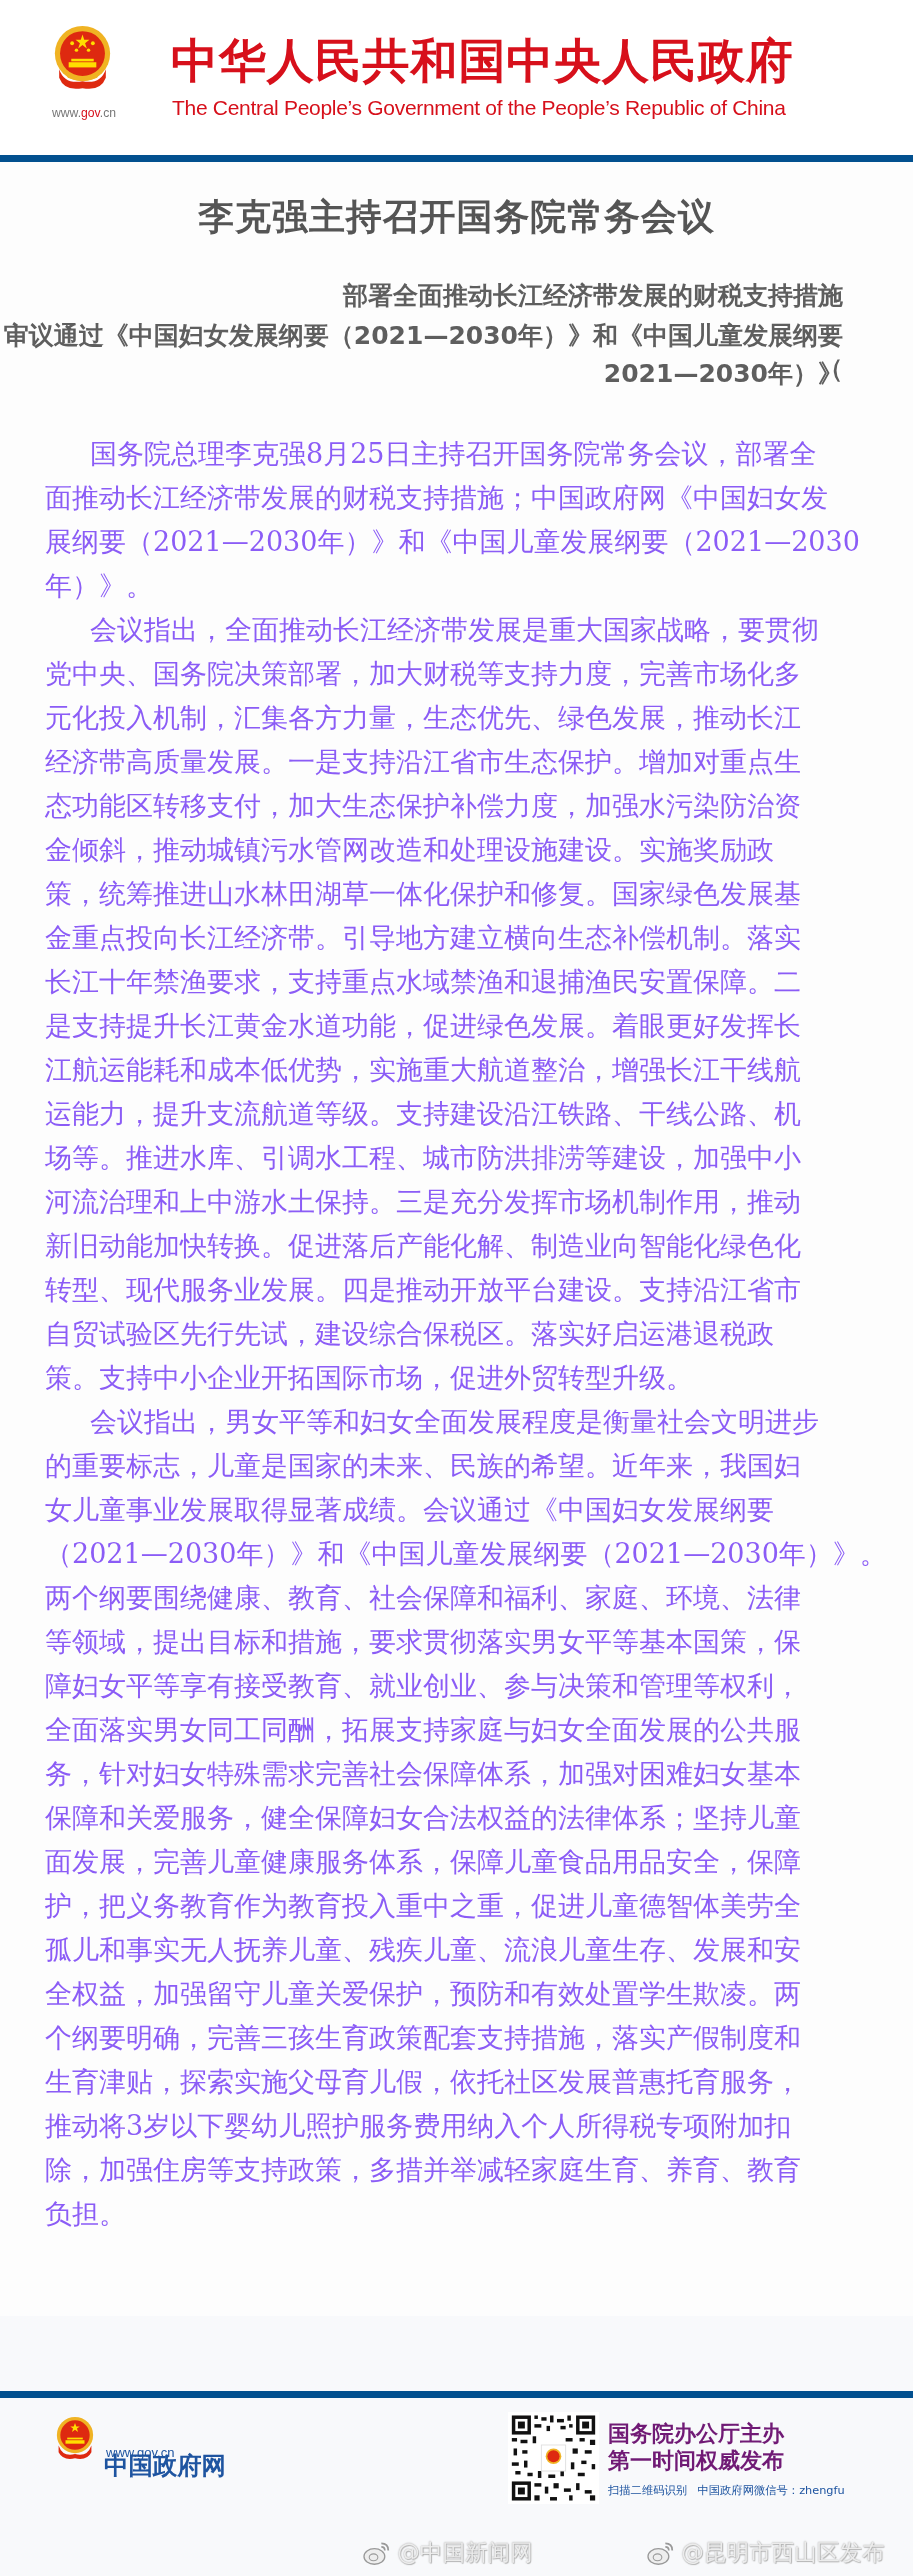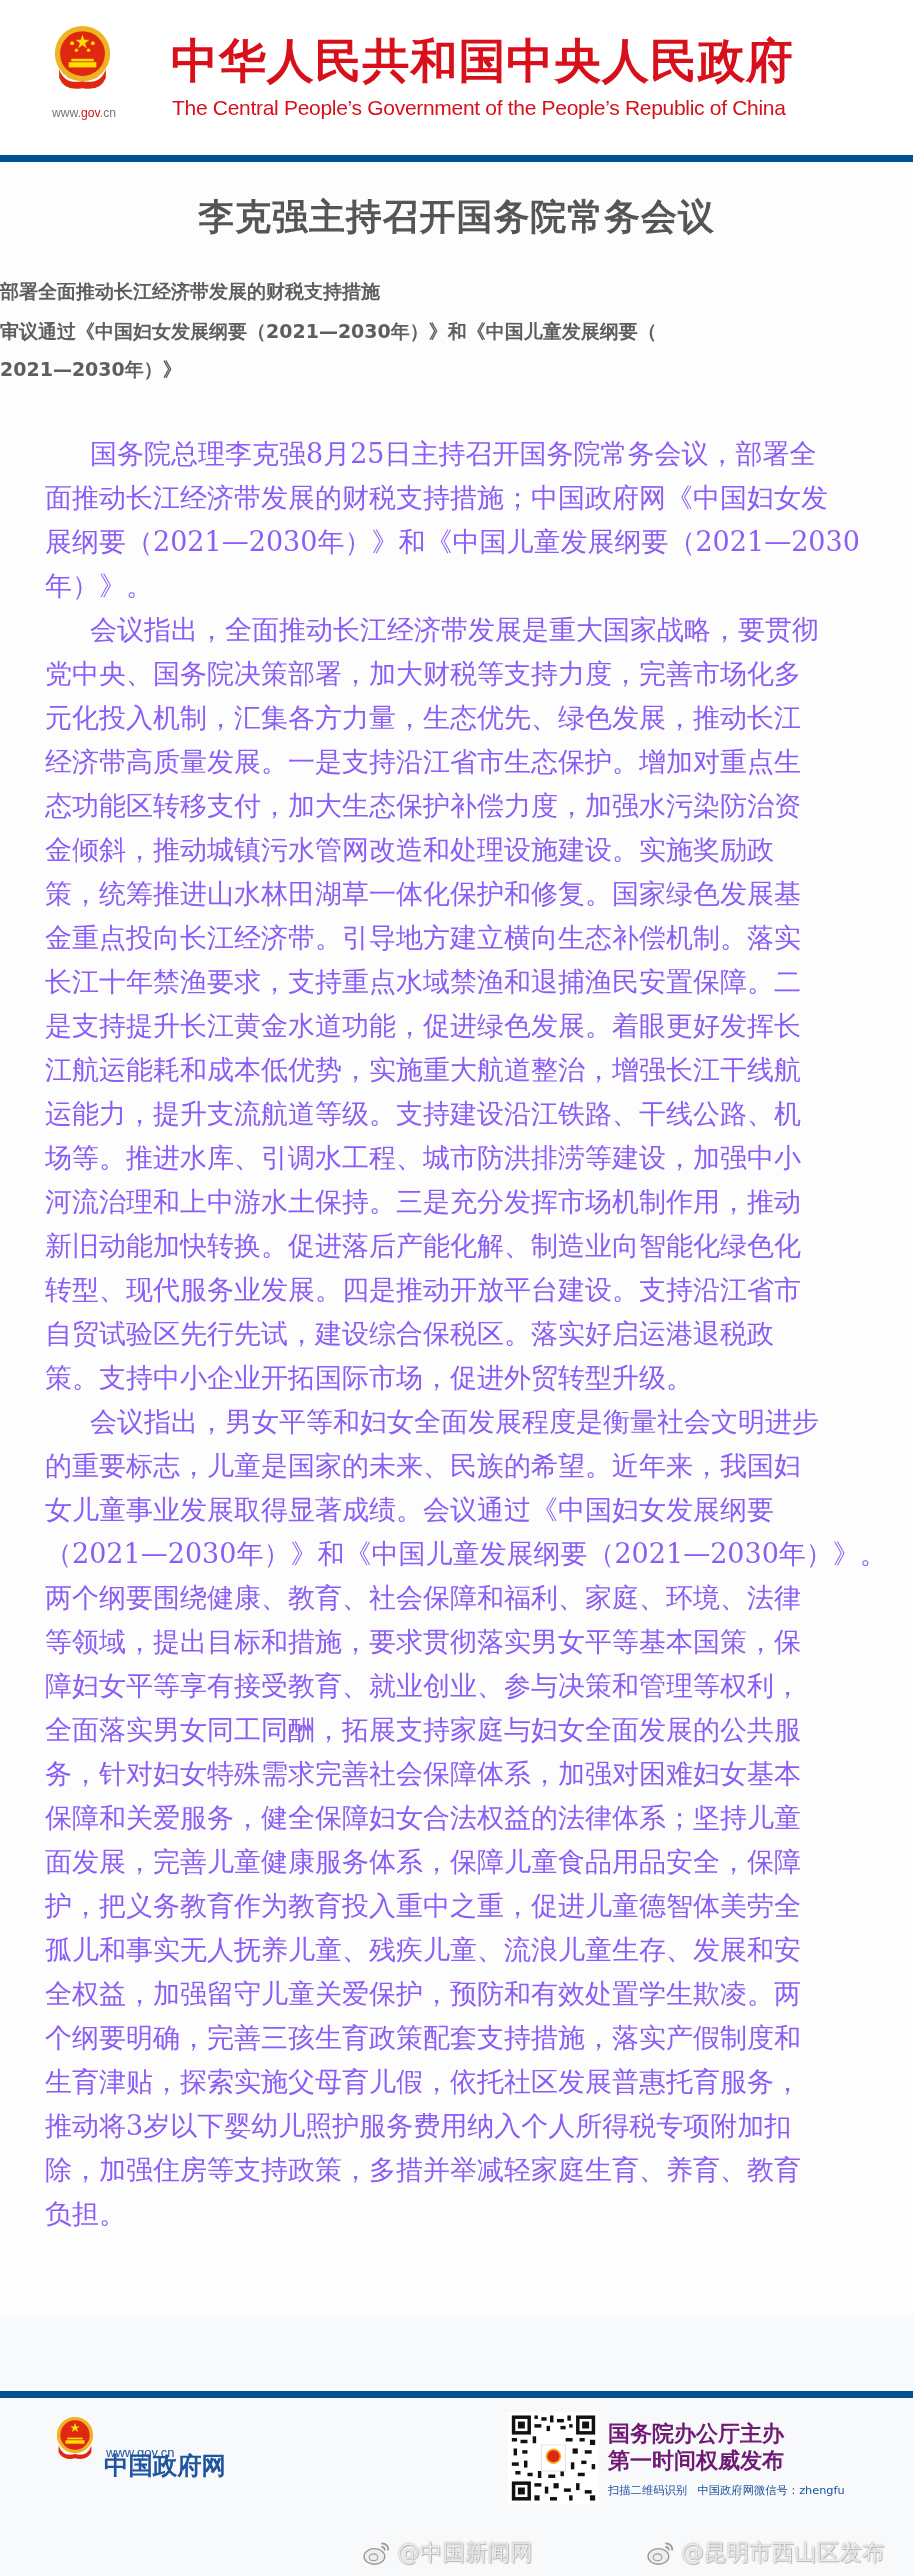--- a/index.html
+++ b/index.html
@@ -41,23 +41,23 @@
   .blue-bar.top { top: 155px; }
   .blue-bar.bottom { top: 2391px; }
 
   
   .article-title {
     position: absolute; left: 0; top: 193px; width: 913px; text-align: center;
     font-family: "DejaVu Sans", sans-serif; font-weight: bold;
     font-size: 36px; color: #555; letter-spacing: 0.9px;
   }
   .subtitle {
-    position: absolute; left: 0; width: 843px; text-align: left;
-    font-family: "DejaVu Sans", sans-serif; font-weight: bold;
-    font-size: 19px; color: #5e5e5e;
+    position: absolute; left: 0; width: 843px; text-align: right;
+    font-family: "DejaVu Sans", sans-serif; font-weight: bold;
+    font-size: 25px; color: #5e5e5e;
   }
   .subtitle.s1 { top: 279px; }
   .subtitle.s2 { top: 319px; }
   .subtitle.s3 { top: 357px; }
 
   
   .article-body {
     position: absolute; left: 45px; top: 432px; width: 805px;
     font-size: 27px; line-height: 44px; color: #8b5cf6;
   }

